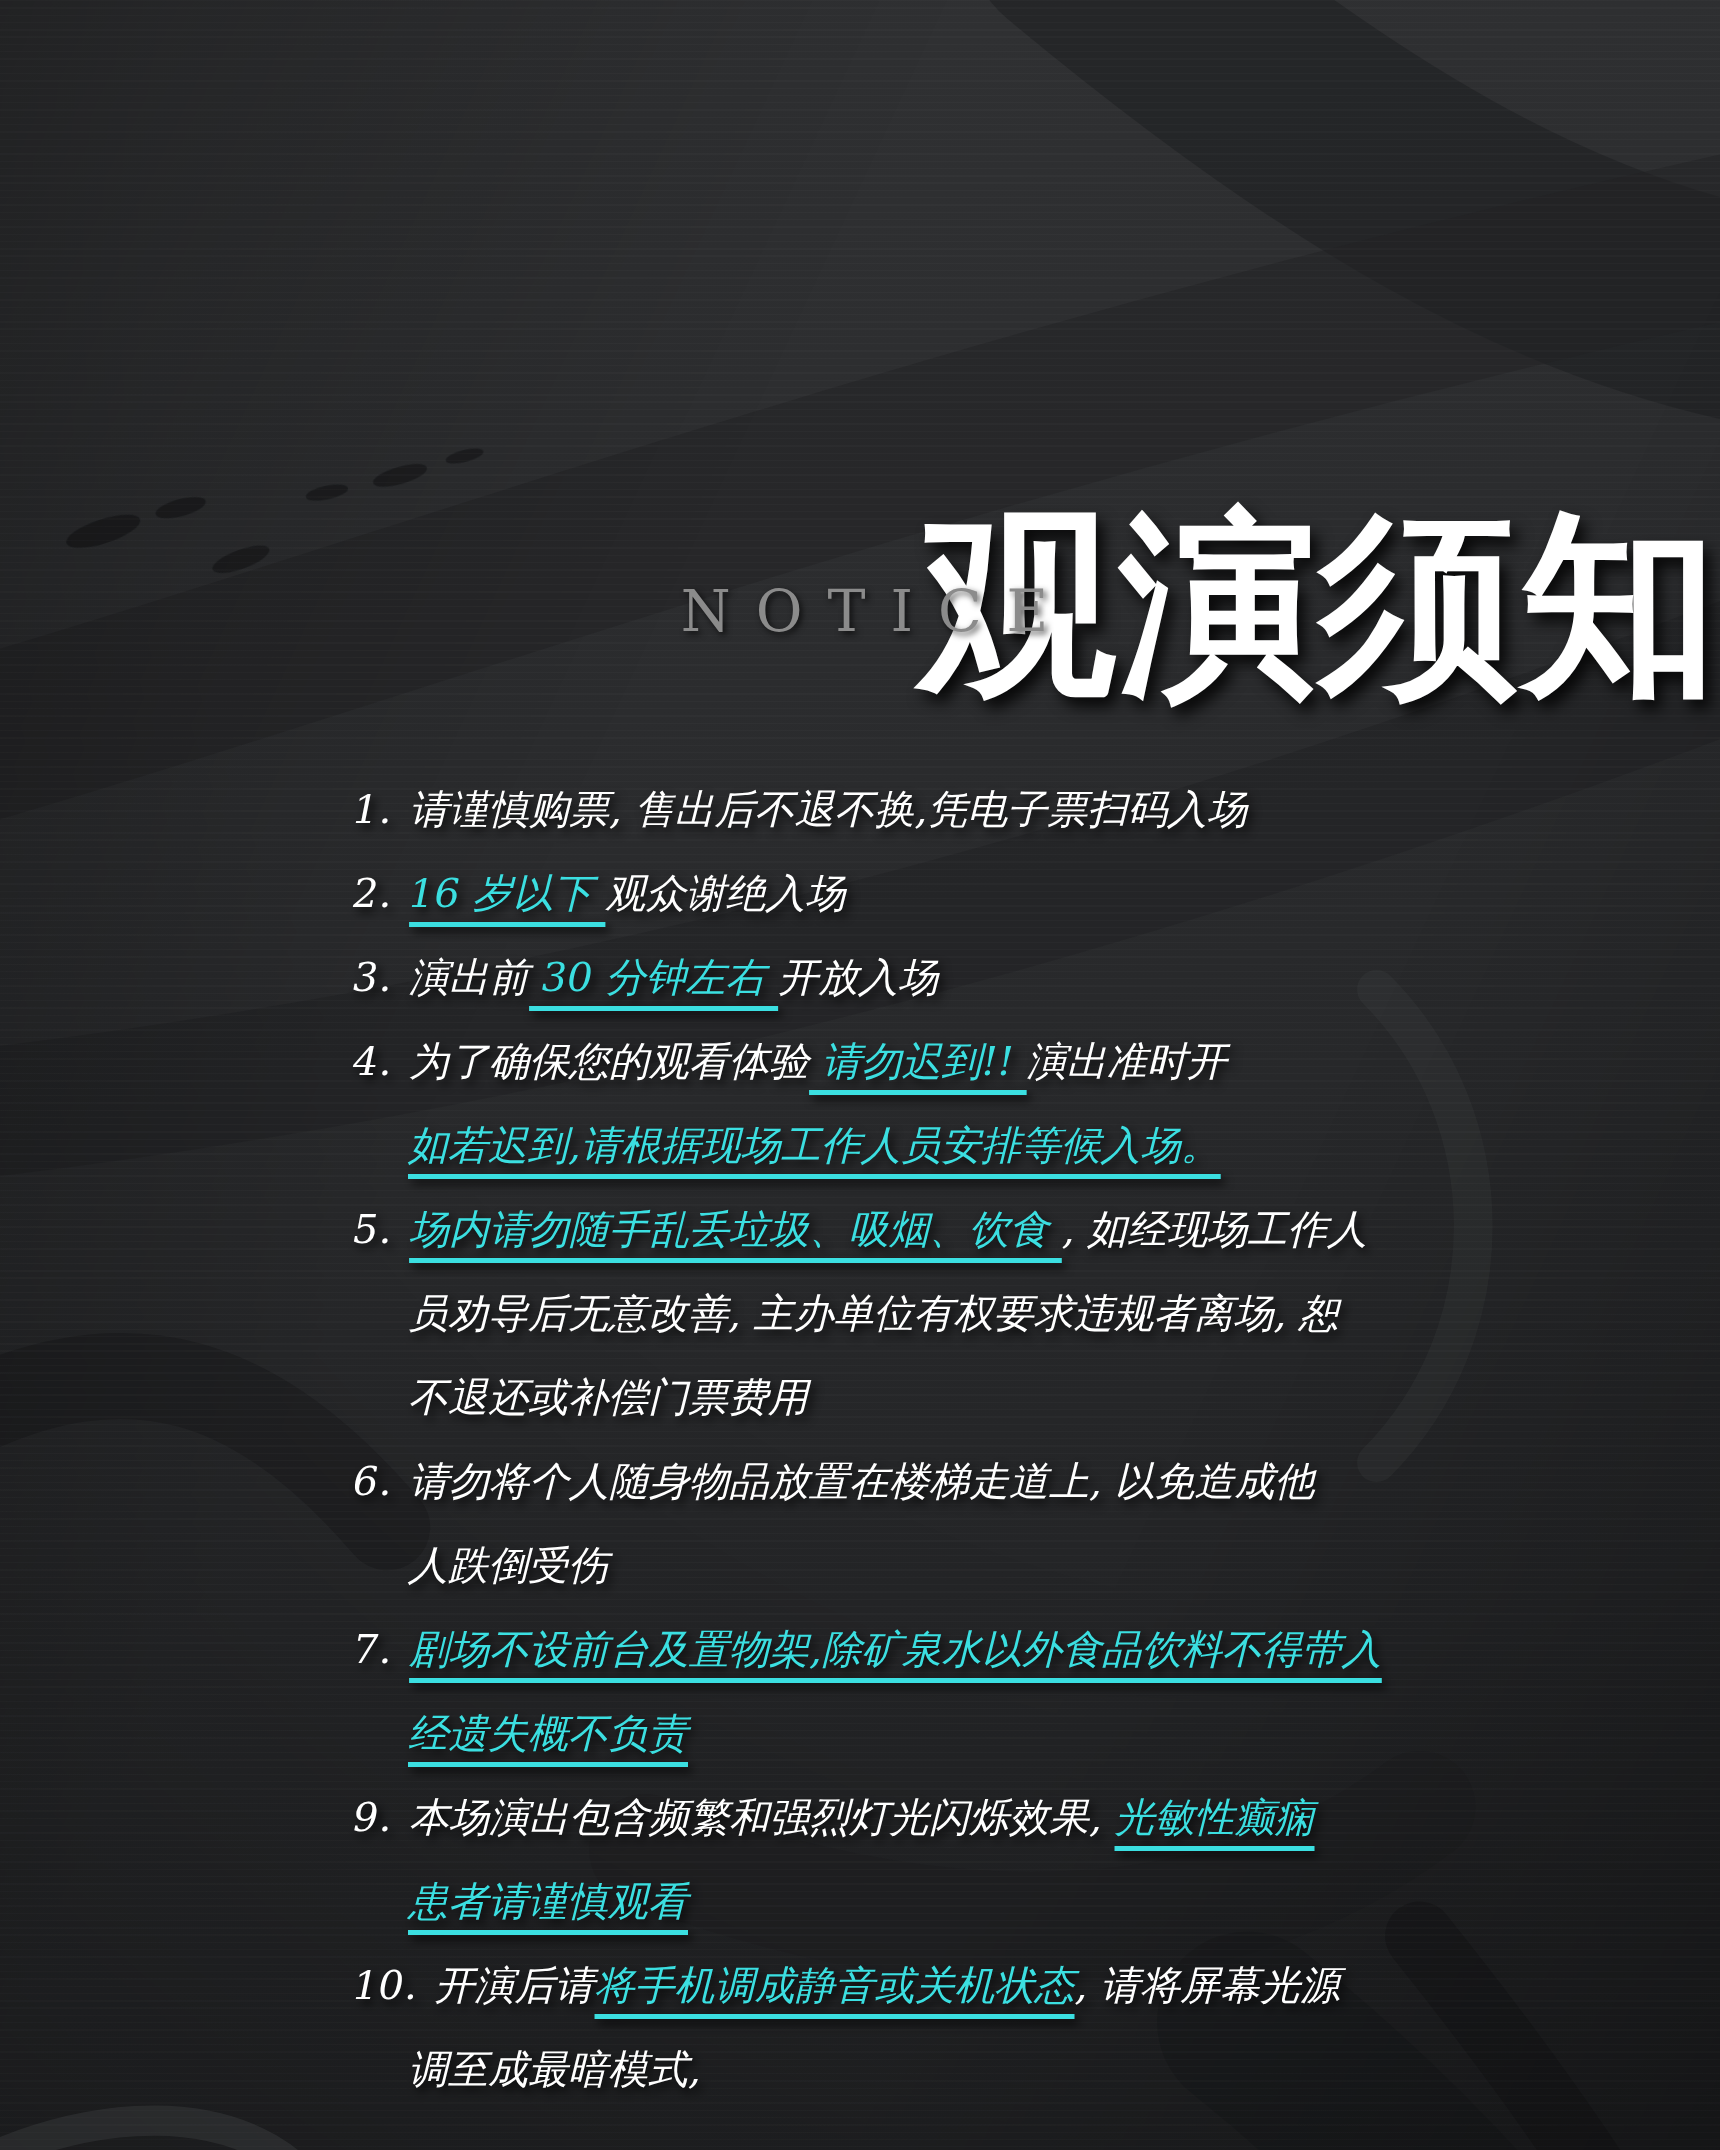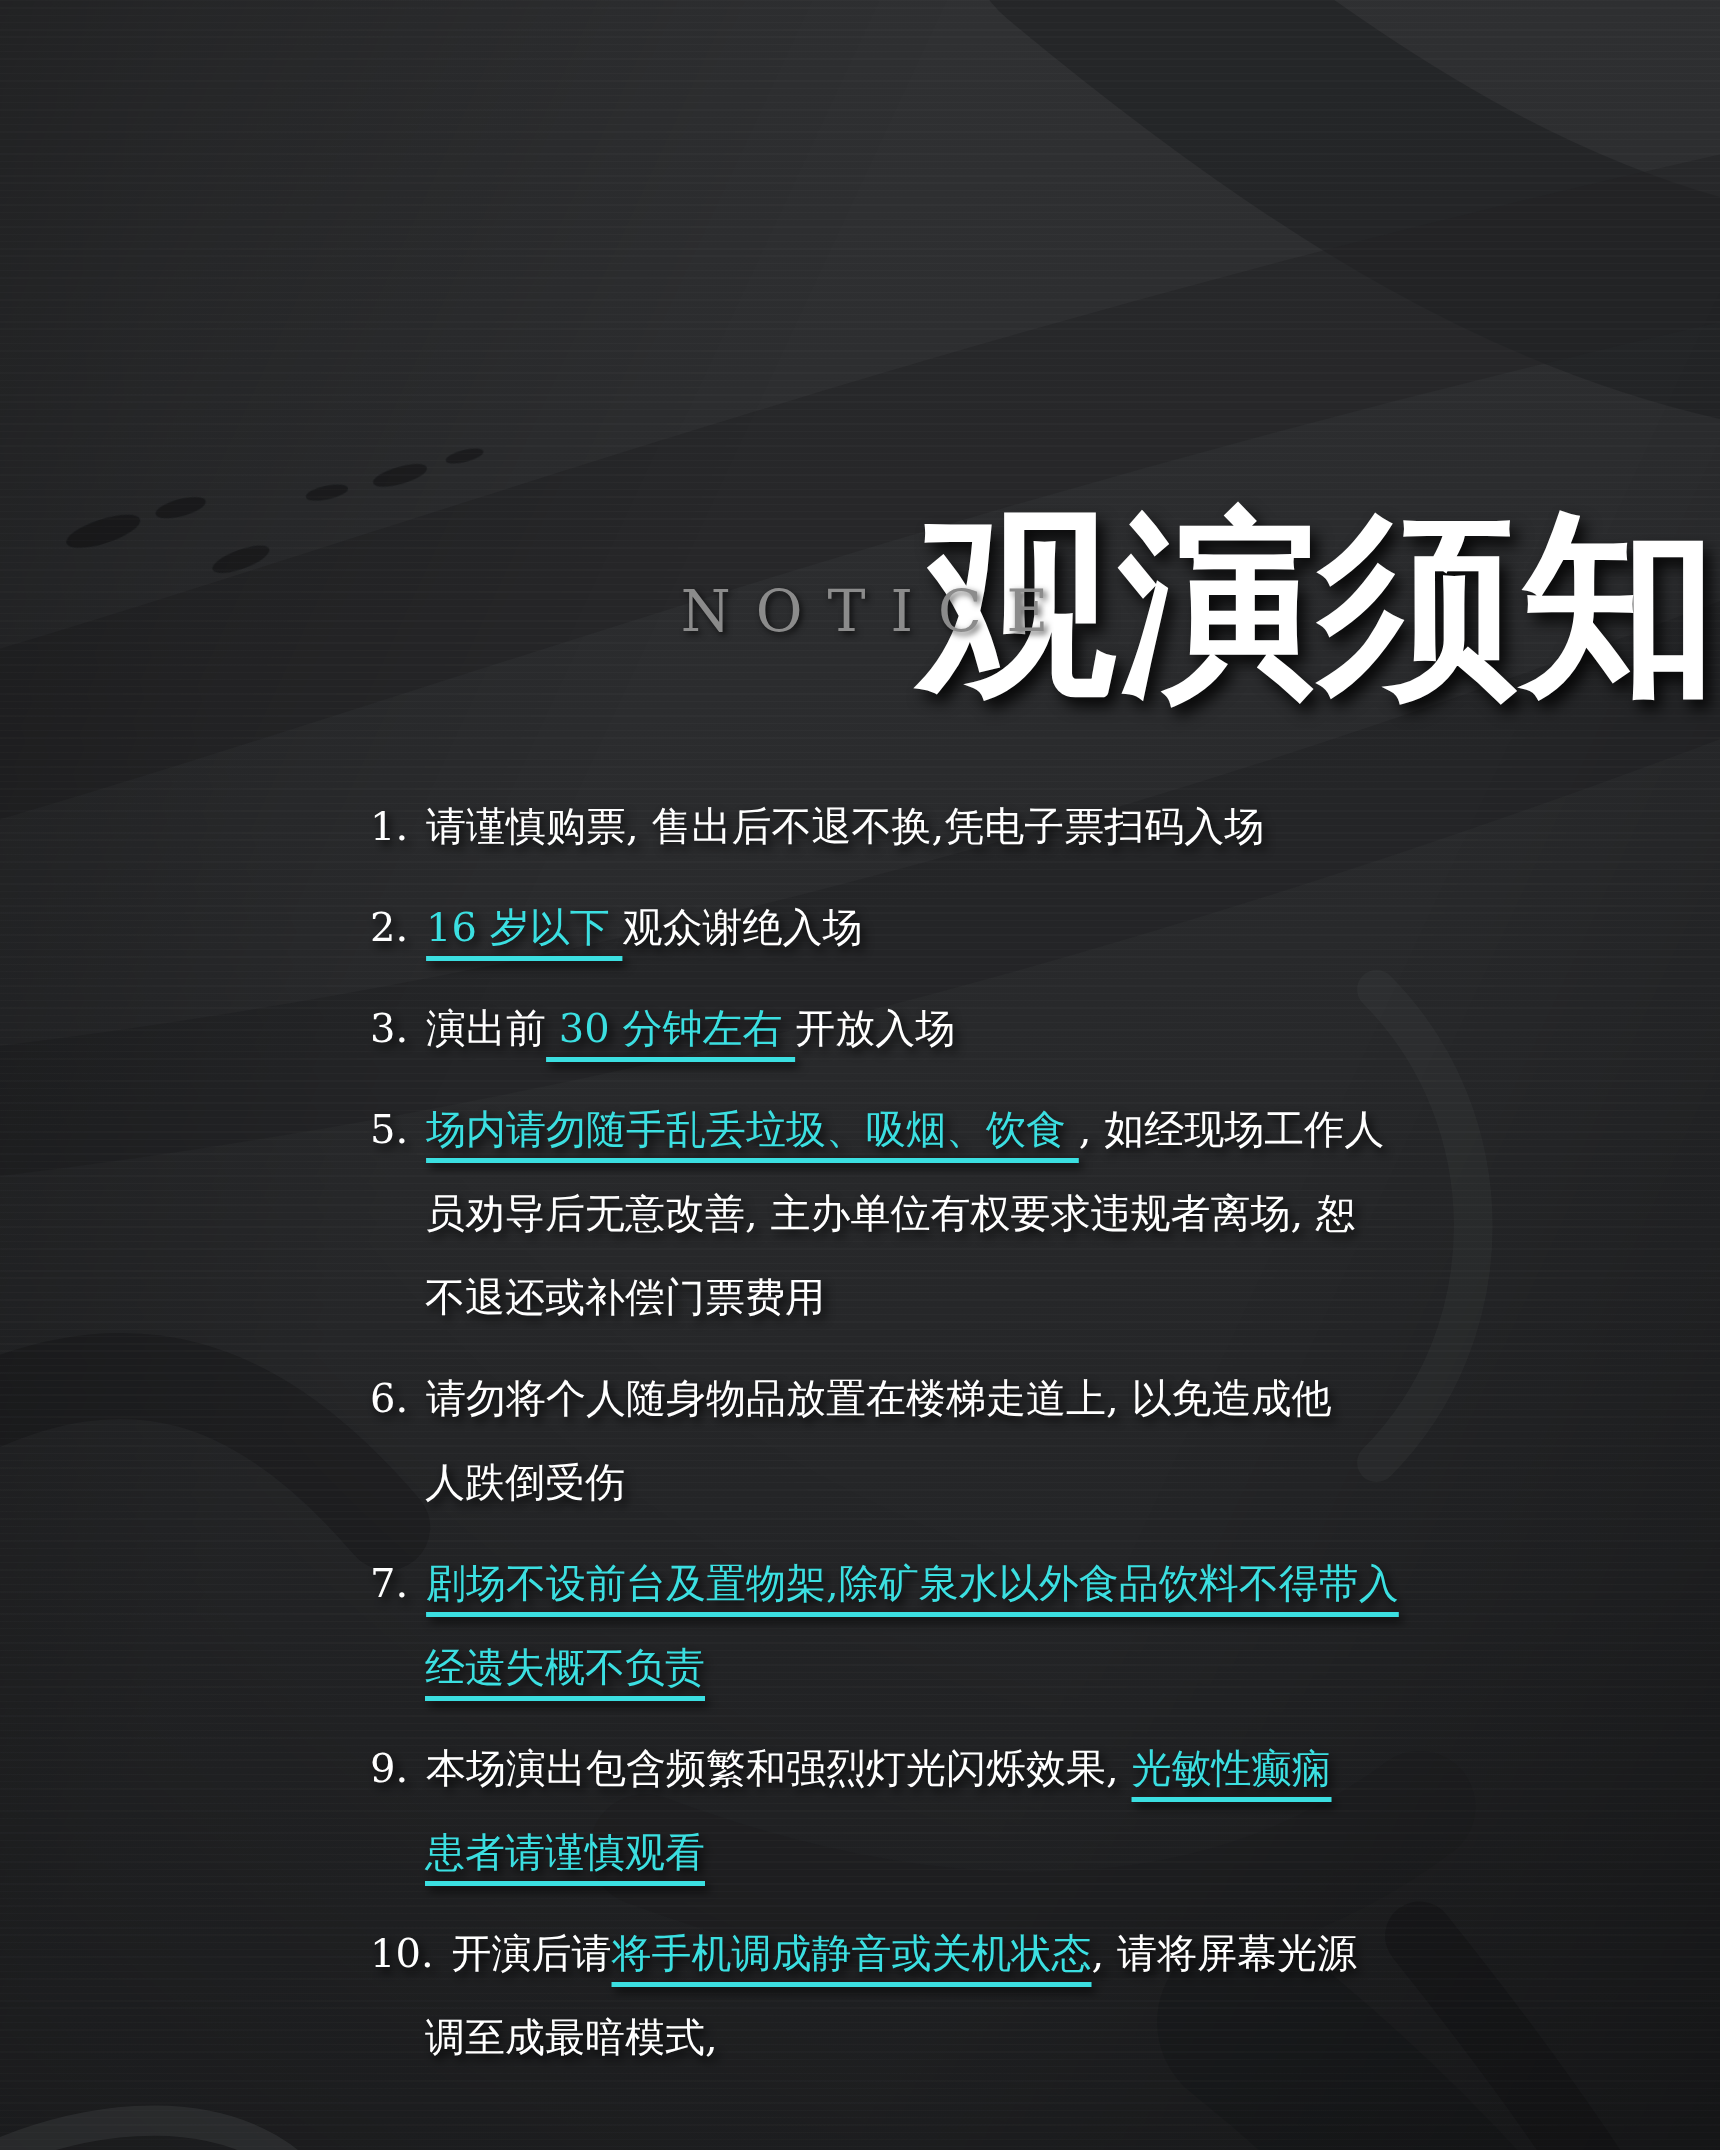--- a/index.html
+++ b/index.html
@@ -28,21 +28,21 @@
     position:absolute;top:582px;left:4px;width:100%;
     text-align:center;font-size:57px;line-height:58px;
     color:#8b8b8b;letter-spacing:25px;text-indent:25px;
     text-shadow:2.6px 3.4px 6.9px rgba(0,0,0,.7);
   }
   .notice-list{
     position:absolute;top:767px;left:353px;width:1127px;
     font-size:40px;line-height:84px;color:#ffffff;
     text-shadow:3.9px 4.7px 9.5px rgba(0,0,0,.88);
   }
-  .item{margin:17px;padding-left:55px;text-indent:-55px;white-space:pre-wrap;}
+  .item{margin:0;padding-left:55px;text-indent:-55px;white-space:pre-wrap;font-style:italic;}
   .num{color:#ffffff;margin-right:5.2px;}
   .seg{color:#ffffff;}
   .seg.hl{
     color:#3BDFE1;
     text-decoration:underline;
     text-decoration-thickness:5.2px;
     text-underline-offset:14.6px;
   }
 </style>
 </head>
@@ -73,20 +73,22 @@
 <div class="bg-layer bg-scanlines"></div>
 <div class="bg-layer bg-wash"></div>
 
 <div class="content">
   <h1 class="title">观演须知</h1>
   <div class="subtitle">NOTICE</div>
   <main class="notice-list">
       <p class="item"><span class="num">1. </span><span class="seg">请谨慎购票, 售出后不退不换,凭电子票扫码入场</span></p>
       <p class="item"><span class="num">2. </span><span class="seg hl">16 岁以下 </span><span class="seg">观众谢绝入场</span></p>
       <p class="item"><span class="num">3. </span><span class="seg">演出前</span><span class="seg hl"> 30 分钟左右 </span><span class="seg">开放入场</span></p>
+      <p class="item"><span class="num">4. </span><span class="seg">为了确保您的观看体验</span><span class="seg hl"> 请勿迟到!! </span><span class="seg">演出准时开
+</span><span class="seg hl">如若迟到,请根据现场工作人员安排等候入场。</span></p>
       <p class="item"><span class="num">5. </span><span class="seg hl">场内请勿随手乱丢垃圾、吸烟、饮食 </span><span class="seg">, 如经现场工作人
 员劝导后无意改善, 主办单位有权要求违规者离场, 恕
 不退还或补偿门票费用</span></p>
       <p class="item"><span class="num">6. </span><span class="seg">请勿将个人随身物品放置在楼梯走道上, 以免造成他
 人跌倒受伤</span></p>
       <p class="item"><span class="num">7. </span><span class="seg hl">剧场不设前台及置物架,除矿泉水以外食品饮料不得带入
 经遗失概不负责</span></p>
       <p class="item"><span class="num">9. </span><span class="seg">本场演出包含频繁和强烈灯光闪烁效果, </span><span class="seg hl">光敏性癫痫
 患者请谨慎观看</span></p>
       <p class="item"><span class="num">10. </span><span class="seg">开演后请</span><span class="seg hl">将手机调成静音或关机状态</span><span class="seg">, 请将屏幕光源

